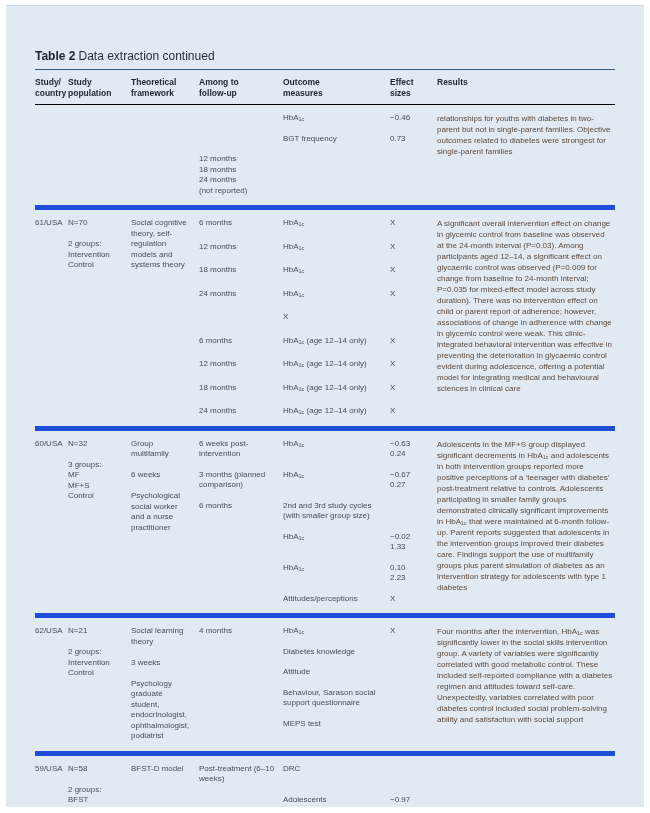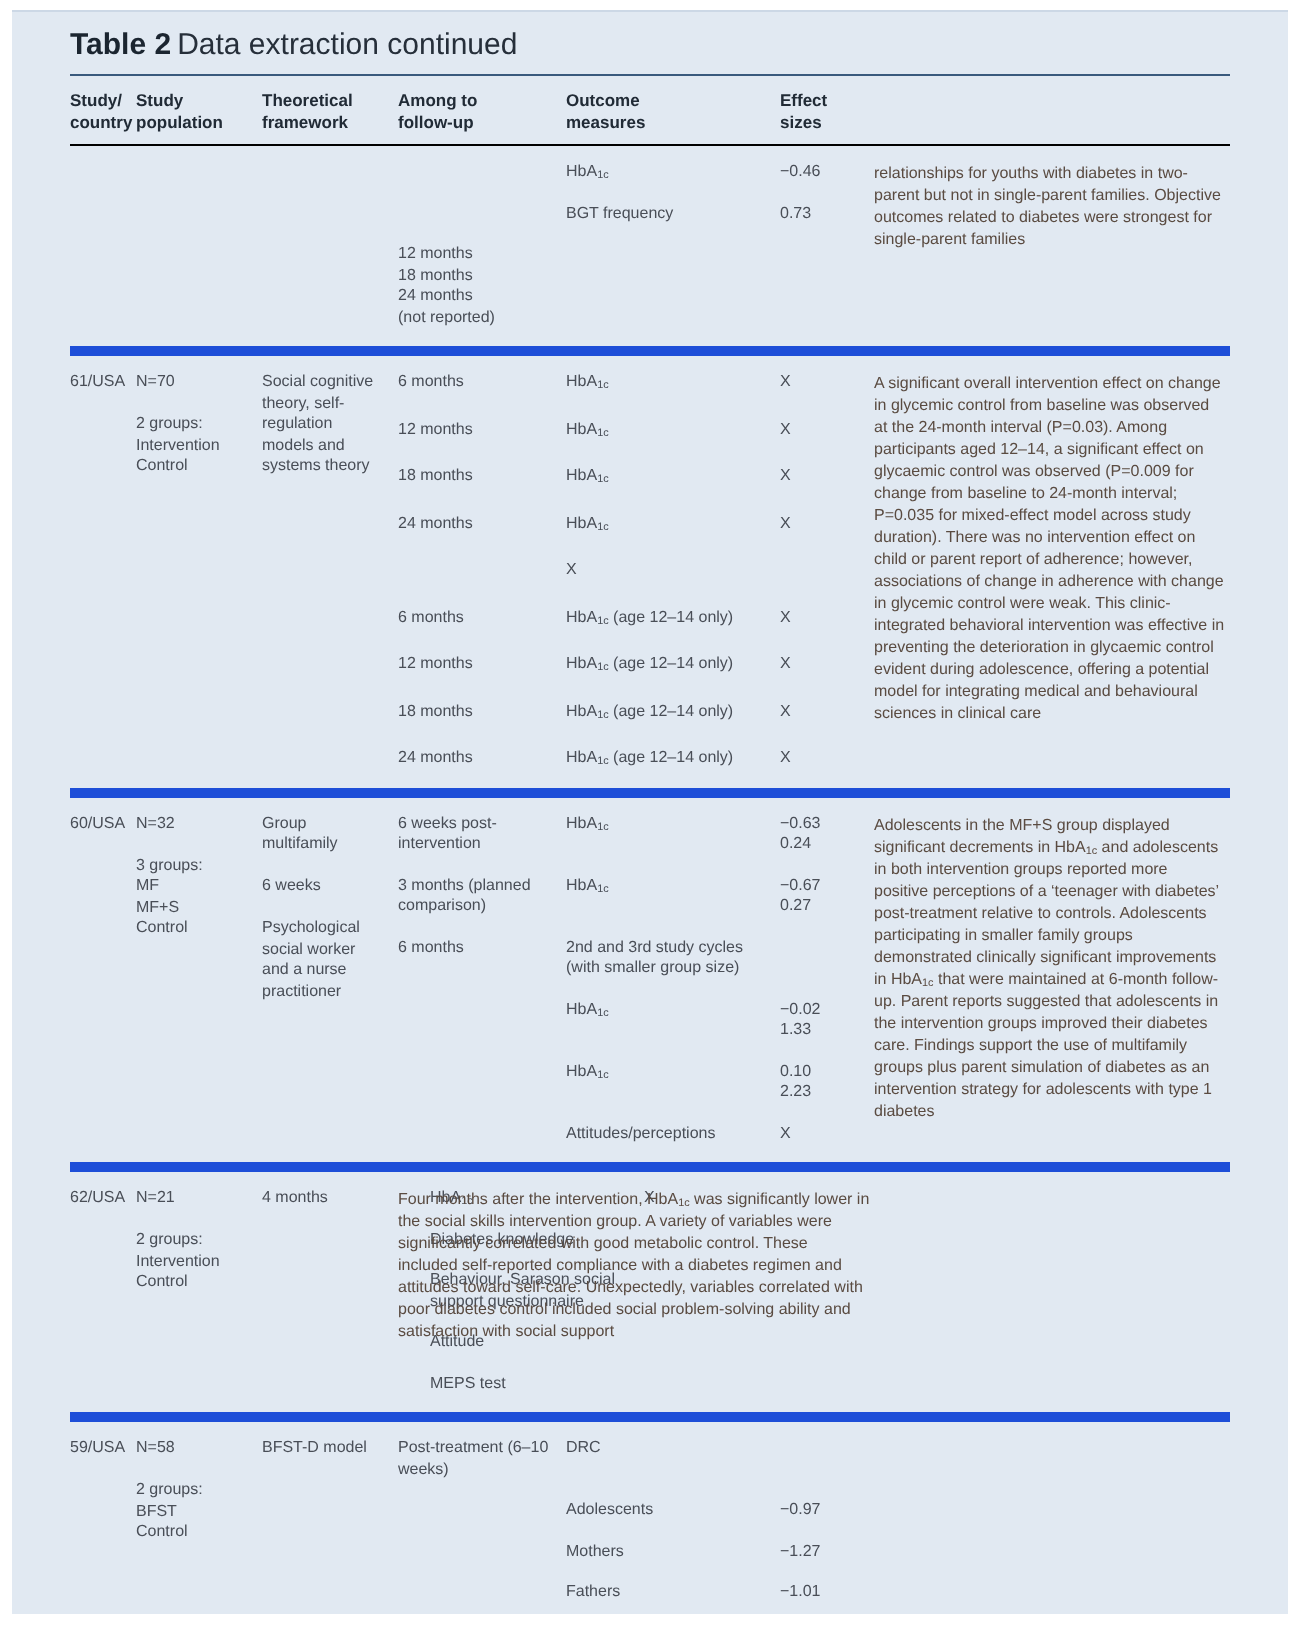--- a/index.html
+++ b/index.html
@@ -22,22 +22,23 @@
     border-top: 1px solid #ccd8e6;
     padding: 0 29px;
     display: flex;
     flex-direction: column;
     overflow: hidden;
     color: #494e57;
   }
   .title-row {
     padding: 8px 0 6px 0;
     border-bottom: 1px solid #3a5a7d;
-    font-size: 15px;
+    font-size: 12px;
     color: #262f3a;
+    margin-top: 35px;
   }
   .title-bold { font-weight: 700; color: #1b2530; }
   .title-rest { margin-left: 3px; }
   .header-row {
     display: grid;
     grid-template-columns: 33px 63px 68px 84px 107px 47px 1fr;
     padding: 7px 0 6px 0;
     border-bottom: 1px solid #000000;
   }
   .header-cell {
@@ -97,20 +98,21 @@
       <div class="header-cell">Study
 population</div>
       <div class="header-cell">Theoretical
 framework</div>
       <div class="header-cell">Among to
 follow-up</div>
       <div class="header-cell">Outcome
 measures</div>
       <div class="header-cell">Effect
 sizes</div>
+      <div class="header-cell">Results</div>
     </div>
 
     <div class="table-body">
         <div class="row-group">
           <div class="cell c-study"></div>
           <div class="cell c-pop"></div>
           <div class="cell c-frame"></div>
           <div class="subcol">
             <div class="sub-row">
               <div class="f"></div>
@@ -216,39 +218,40 @@
               <div class="f"></div>
               <div class="o">Attitudes/perceptions</div>
               <div class="e">X</div>
             </div>
           </div>
           <div class="cell c-results">Adolescents in the MF+S group displayed significant decrements in HbA<sub>1c</sub> and adolescents in both intervention groups reported more positive perceptions of a ‘teenager with diabetes’ post-treatment relative to controls. Adolescents participating in smaller family groups demonstrated clinically significant improvements in HbA<sub>1c</sub> that were maintained at 6-month follow-up. Parent reports suggested that adolescents in the intervention groups improved their diabetes care. Findings support the use of multifamily groups plus parent simulation of diabetes as an intervention strategy for adolescents with type 1 diabetes</div>
         </div>
         <div class="row-group">
           <div class="cell c-study">62/USA</div>
           <div class="cell c-pop">N=21<br><br>2 groups:<br>Intervention<br>Control</div>
+          <div class="cell c-frame">Social learning theory<br><br>3 weeks<br><br>Psychology graduate student, endocrinologist, ophthalmologist, podiatrist</div>
           <div class="subcol">
             <div class="sub-row">
               <div class="f">4 months</div>
               <div class="o">HbA<sub>1c</sub></div>
               <div class="e">X</div>
             </div>
             <div class="sub-row">
               <div class="f"></div>
               <div class="o">Diabetes knowledge</div>
               <div class="e"></div>
             </div>
             <div class="sub-row">
               <div class="f"></div>
+              <div class="o">Attitude</div>
+              <div class="e"></div>
+            </div>
+            <div class="sub-row">
+              <div class="f"></div>
               <div class="o">Behaviour, Sarason social support questionnaire</div>
-              <div class="e"></div>
-            </div>
-            <div class="sub-row">
-              <div class="f"></div>
-              <div class="o">Attitude</div>
               <div class="e"></div>
             </div>
             <div class="sub-row">
               <div class="f"></div>
               <div class="o">MEPS test</div>
               <div class="e"></div>
             </div>
           </div>
           <div class="cell c-results">Four months after the intervention, HbA<sub>1c</sub> was significantly lower in the social skills intervention group. A variety of variables were significantly correlated with good metabolic control. These included self-reported compliance with a diabetes regimen and attitudes toward self-care. Unexpectedly, variables correlated with poor diabetes control included social problem-solving ability and satisfaction with social support</div>
         </div>

